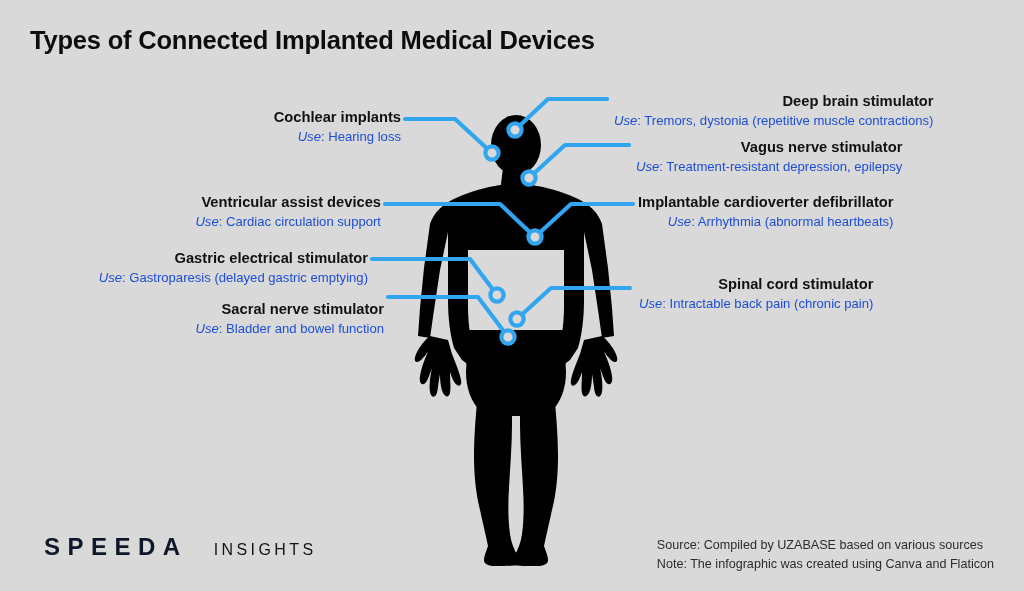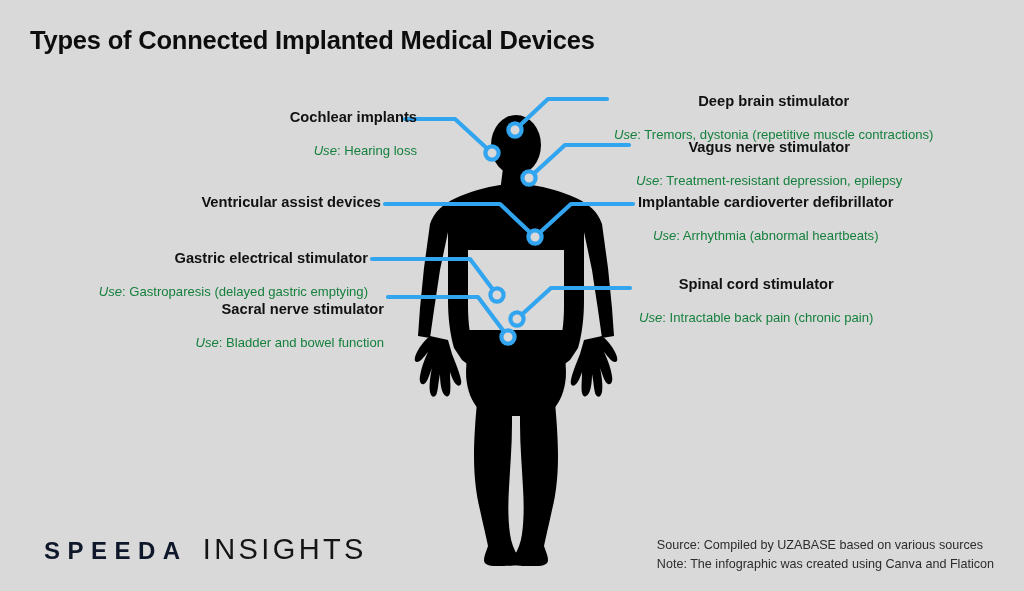--- a/index.html
+++ b/index.html
@@ -52,54 +52,54 @@
   }
   .callout .cl-title {
     font-size: 14.7px;
     font-weight: bold;
     color: #111111;
     line-height: 1.15;
     white-space: nowrap;
   }
   .callout .cl-use {
     font-size: 13.1px;
-    color: #15803d;
+    color: #1d4ed8;
     line-height: 1.2;
-    margin-top: 17px;
+    margin-top: 3px;
     white-space: nowrap;
   }
   .callout .cl-use .use-word {
     font-style: italic;
   }
-  .callout.right { text-align: center; }
+  .callout.right { text-align: right; }
   .callout.left  { text-align: right; }
 
   
   .logo {
     position: absolute;
     left: 44px;
     top: 535px;
     z-index: 5;
     white-space: nowrap;
     line-height: 1;
   }
   .logo .brand {
     font-size: 24px;
     font-weight: bold;
     letter-spacing: 7.5px;
     color: #0f172a;
     font-family: "Liberation Sans", sans-serif;
   }
   .logo .sub {
-    font-size: 29px;
+    font-size: 16px;
     font-weight: 300;
     letter-spacing: 3.4px;
     color: #141414;
     font-family: "Liberation Sans", sans-serif;
-    margin-left: 15px;
+    margin-left: 26px;
   }
   .source-note {
     position: absolute;
     right: 30px;
     top: 536px;
     z-index: 5;
     text-align: left;
     font-size: 12.6px;
     color: #2c2c2c;
     line-height: 1.52;
@@ -246,27 +246,28 @@
       <circle cx="515" cy="130" r="6.6"></circle>
       <circle cx="492" cy="153" r="6.6"></circle>
       <circle cx="529" cy="178" r="6.6"></circle>
       <circle cx="535" cy="237" r="6.6"></circle>
       <circle cx="497" cy="295" r="6.6"></circle>
       <circle cx="517" cy="319" r="6.6"></circle>
       <circle cx="508" cy="337" r="6.6"></circle>
     </g>
   </svg>
 
-  <div class="callout left" style="left: 76px; top: 109px; width: 341px;">
+  <div class="callout left" style="left: 60px; top: 109px; width: 341px;">
     <div class="cl-title">Cochlear implants</div>
     <div class="cl-use"><span class="use-word">Use</span><span>: Hearing loss</span></div>
   </div>
 
   <div class="callout left" style="left: 40px; top: 194px; width: 341px;">
     <div class="cl-title">Ventricular assist devices</div>
+    <div class="cl-use"><span class="use-word">Use</span><span>: Cardiac circulation support</span></div>
   </div>
 
   <div class="callout left" style="left: 40px; top: 301px; width: 344px;">
     <div class="cl-title">Sacral nerve stimulator</div>
     <div class="cl-use"><span class="use-word">Use</span><span>: Bladder and bowel function</span></div>
   </div>
 
   <div class="callout left" style="left: 20px; top: 250px; width: 348px;">
     <div class="cl-title">Gastric electrical stimulator</div>
     <div class="cl-use"><span class="use-word">Use</span><span>: Gastroparesis (delayed gastric emptying)</span></div>

